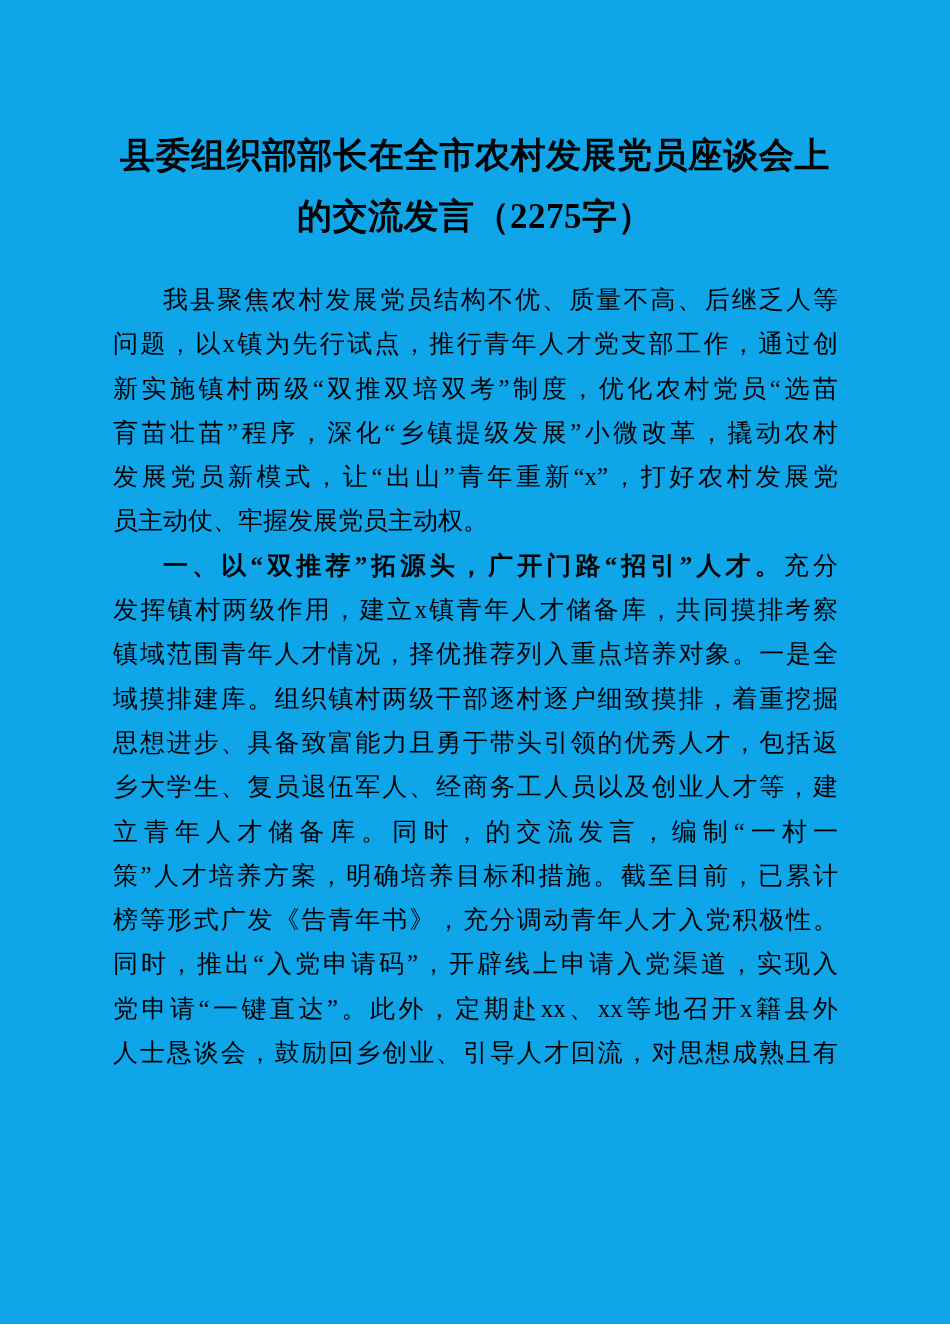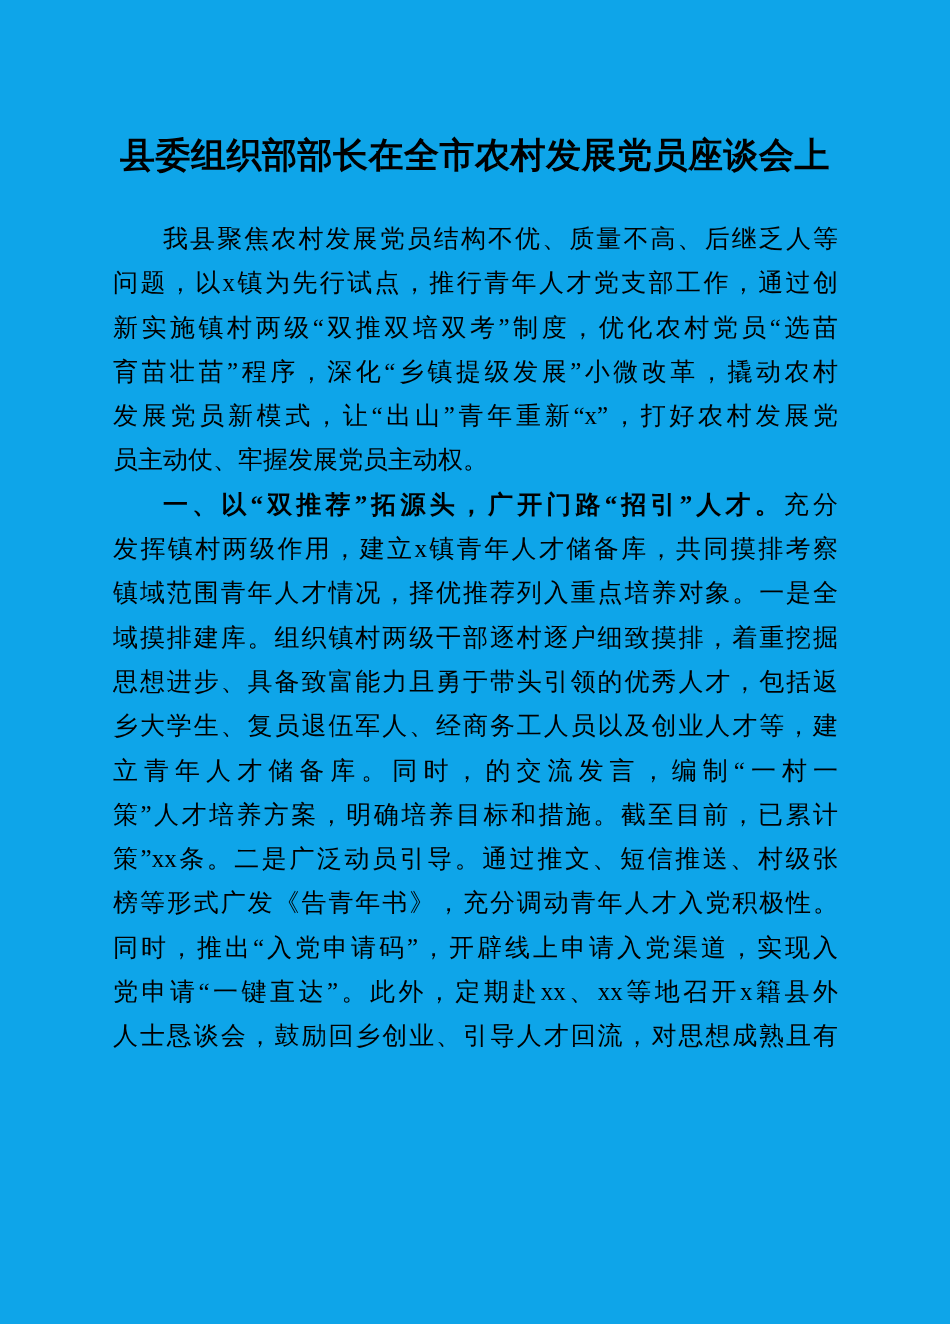--- a/index.html
+++ b/index.html
@@ -49,35 +49,35 @@
   .bold {
     font-weight: 700;
   }
 </style>
 </head>
 <body>
 
 <div class="page">
   <h1 class="doc-title">
     <div class="title-line">县委组织部部长在全市农村发展党员座谈会上</div>
+    <div class="title-line">的交流发言（2275字）</div>
   </h1>
   <div class="doc-body" id="doc-body">
       <div class="line first"><span>我县聚焦农村发展党员结构不优、质量不高、后继乏人等</span></div>
       <div class="line"><span>问题，以x镇为先行试点，推行青年人才党支部工作，通过创</span></div>
       <div class="line"><span>新实施镇村两级“双推双培双考”制度，优化农村党员“选苗</span></div>
       <div class="line"><span>育苗壮苗”程序，深化“乡镇提级发展”小微改革，撬动农村</span></div>
       <div class="line"><span>发展党员新模式，让“出山”青年重新“x”，打好农村发展党</span></div>
       <div class="line para-end"><span>员主动仗、牢握发展党员主动权。</span></div>
       <div class="line first"><span class="bold">一、以“双推荐”拓源头，广开门路“招引”人才。</span><span>充分</span></div>
       <div class="line"><span>发挥镇村两级作用，建立x镇青年人才储备库，共同摸排考察</span></div>
       <div class="line"><span>镇域范围青年人才情况，择优推荐列入重点培养对象。一是全</span></div>
       <div class="line"><span>域摸排建库。组织镇村两级干部逐村逐户细致摸排，着重挖掘</span></div>
       <div class="line"><span>思想进步、具备致富能力且勇于带头引领的优秀人才，包括返</span></div>
       <div class="line"><span>乡大学生、复员退伍军人、经商务工人员以及创业人才等，建</span></div>
       <div class="line"><span>立青年人才储备库。同时，的交流发言，编制“一村一</span></div>
       <div class="line"><span>策”人才培养方案，明确培养目标和措施。截至目前，已累计</span></div>
-      <div class="line"><span>策”xx条。二是广泛动员引导。通过推文、短信推送、村级张</span></div>
       <div class="line"><span>榜等形式广发《告青年书》，充分调动青年人才入党积极性。</span></div>
       <div class="line"><span>同时，推出“入党申请码”，开辟线上申请入党渠道，实现入</span></div>
       <div class="line"><span>党申请“一键直达”。此外，定期赴xx、xx等地召开x籍县外</span></div>
       <div class="line"><span>人士恳谈会，鼓励回乡创业、引导人才回流，对思想成熟且有</span></div>
     </div>
 </div>
 
 </body></html>

